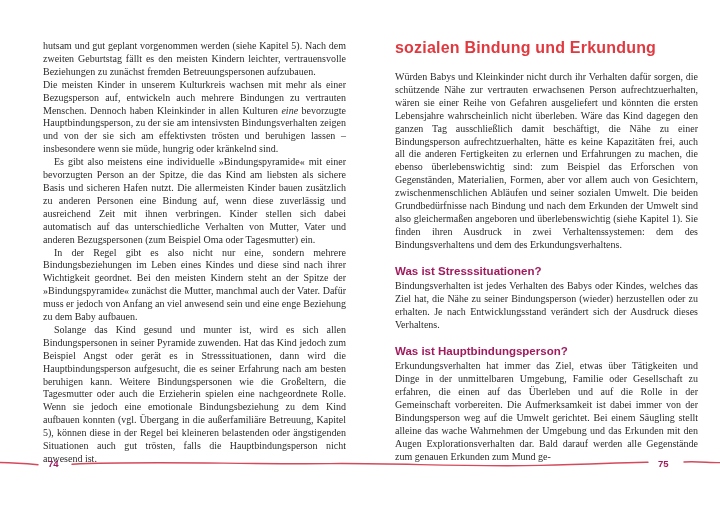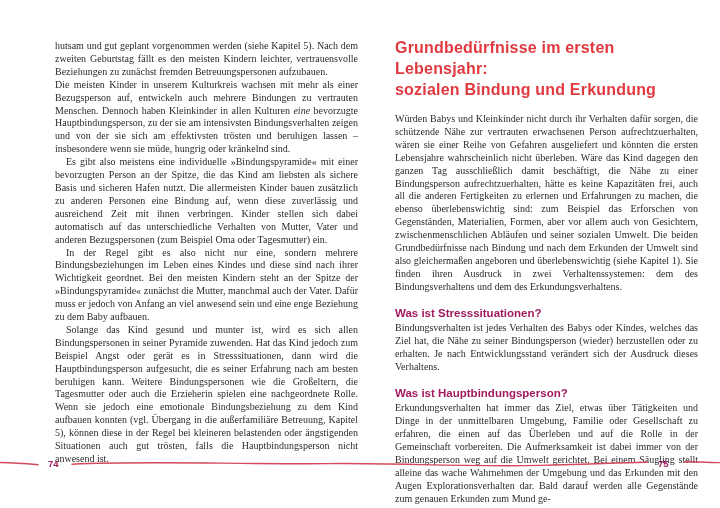--- a/index.html
+++ b/index.html
@@ -9,21 +9,21 @@
     position: relative;
     overflow: hidden;
     background: var(--page-bg, #ffffff);
     font-family: "Liberation Serif", "DejaVu Serif", serif;
     color: var(--body-text, #2b2b2b);
   }
   .column {
     position: absolute;
     width: 303px;
   }
-  .col-left  { left: 55px;  top: 40px; }
+  .col-left  { left: 43px;  top: 40px; }
   .col-right { left: 395px; top: 37px; }
 
   p.body {
     margin: 0;
     font-size: 10px;
     line-height: 12.9px;
     text-align: justify;
     hyphens: auto;
     -webkit-hyphens: auto;
   }
@@ -82,21 +82,20 @@
 <div class="column col-left">
   <p class="body">hutsam und gut geplant vorgenommen werden (siehe Kapitel 5). Nach dem zweiten Geburtstag fällt es den meisten Kindern leichter, vertrauensvolle Beziehungen zu zunächst fremden Betreuungspersonen aufzubauen.</p>
   <p class="body"><span>Die meisten Kinder in unserem Kulturkreis wachsen mit mehr als einer Bezugsperson auf, entwickeln auch mehrere Bindungen zu vertrauten Menschen. Dennoch haben Kleinkinder in allen Kulturen </span><em>eine</em><span> bevorzugte Hauptbindungsperson, zu der sie am intensivsten Bindungsverhalten zeigen und von der sie sich am effektivsten trösten und beruhigen lassen – insbesondere wenn sie müde, hungrig oder kränkelnd sind.</span></p>
   <p class="body indent">Es gibt also meistens eine individuelle »Bindungspyramide« mit einer bevorzugten Person an der Spitze, die das Kind am liebsten als sichere Basis und sicheren Hafen nutzt. Die allermeisten Kinder bauen zusätzlich zu anderen Personen eine Bindung auf, wenn diese zuverlässig und ausreichend Zeit mit ihnen verbringen. Kinder stellen sich dabei automatisch auf das unterschiedliche Verhalten von Mutter, Vater und anderen Bezugspersonen (zum Beispiel Oma oder Tagesmutter) ein.</p>
   <p class="body indent">In der Regel gibt es also nicht nur eine, sondern mehrere Bindungsbeziehungen im Leben eines Kindes und diese sind nach ihrer Wichtigkeit geordnet. Bei den meisten Kindern steht an der Spitze der »Bindungspyramide« zunächst die Mutter, manchmal auch der Vater. Dafür muss er jedoch von Anfang an viel anwesend sein und eine enge Beziehung zu dem Baby aufbauen.</p>
   <p class="body indent">Solange das Kind gesund und munter ist, wird es sich allen Bindungspersonen in seiner Pyramide zuwenden. Hat das Kind jedoch zum Beispiel Angst oder gerät es in Stresssituationen, dann wird die Hauptbindungsperson aufgesucht, die es seiner Erfahrung nach am besten beruhigen kann. Weitere Bindungspersonen wie die Großeltern, die Tagesmutter oder auch die Erzieherin spielen eine nachgeordnete Rolle. Wenn sie jedoch eine emotionale Bindungsbeziehung zu dem Kind aufbauen konnten (vgl. Übergang in die außerfamiliäre Betreuung, Kapitel 5), können diese in der Regel bei kleineren belastenden oder ängstigenden Situationen auch gut trösten, falls die Hauptbindungsperson nicht anwesend ist.</p>
 </div>
 
 <div class="column col-right">
   <h1 class="chapter-heading">
-    <span class="line">Grundbedürfnisse im ersten Lebensjahr:</span>
     <span class="line">sozialen Bindung und Erkundung</span>
   </h1>
   <p class="body">Würden Babys und Kleinkinder nicht durch ihr Verhalten dafür sorgen, die schützende Nähe zur vertrauten erwachsenen Person aufrechtzuerhalten, wären sie einer Reihe von Gefahren ausgeliefert und könnten die ersten Lebensjahre wahrscheinlich nicht überleben. Wäre das Kind dagegen den ganzen Tag ausschließlich damit beschäftigt, die Nähe zu einer Bindungsperson aufrechtzuerhalten, hätte es keine Kapazitäten frei, auch all die anderen Fertigkeiten zu erlernen und Erfahrungen zu machen, die ebenso überlebenswichtig sind: zum Beispiel das Erforschen von Gegenständen, Materialien, Formen, aber vor allem auch von Gesichtern, zwischenmenschlichen Abläufen und seiner sozialen Umwelt. Die beiden Grundbedürfnisse nach Bindung und nach dem Erkunden der Umwelt sind also gleichermaßen angeboren und überlebenswichtig (siehe Kapitel 1). Sie finden ihren Ausdruck in zwei Verhaltenssystemen: dem des Bindungsverhaltens und dem des Erkundungsverhaltens.</p>
   <h3 class="sub">Was ist Stresssituationen?</h3>
   <p class="body">Bindungsverhalten ist jedes Verhalten des Babys oder Kindes, welches das Ziel hat, die Nähe zu seiner Bindungsperson (wieder) herzustellen oder zu erhalten. Je nach Entwicklungsstand verändert sich der Ausdruck dieses Verhaltens.</p>
   <h3 class="sub">Was ist Hauptbindungsperson?</h3>
   <p class="body">Erkundungsverhalten hat immer das Ziel, etwas über Tätigkeiten und Dinge in der unmittelbaren Umgebung, Familie oder Gesellschaft zu erfahren, die einen auf das Überleben und auf die Rolle in der Gemeinschaft vorbereiten. Die Aufmerksamkeit ist dabei immer von der Bindungsperson weg auf die Umwelt gerichtet. Bei einem Säugling stellt alleine das wache Wahrnehmen der Umgebung und das Erkunden mit den Augen Explorationsverhalten dar. Bald darauf werden alle Gegenstände zum genauen Erkunden zum Mund ge-</p>
 </div>
 
 <div class="footer">

